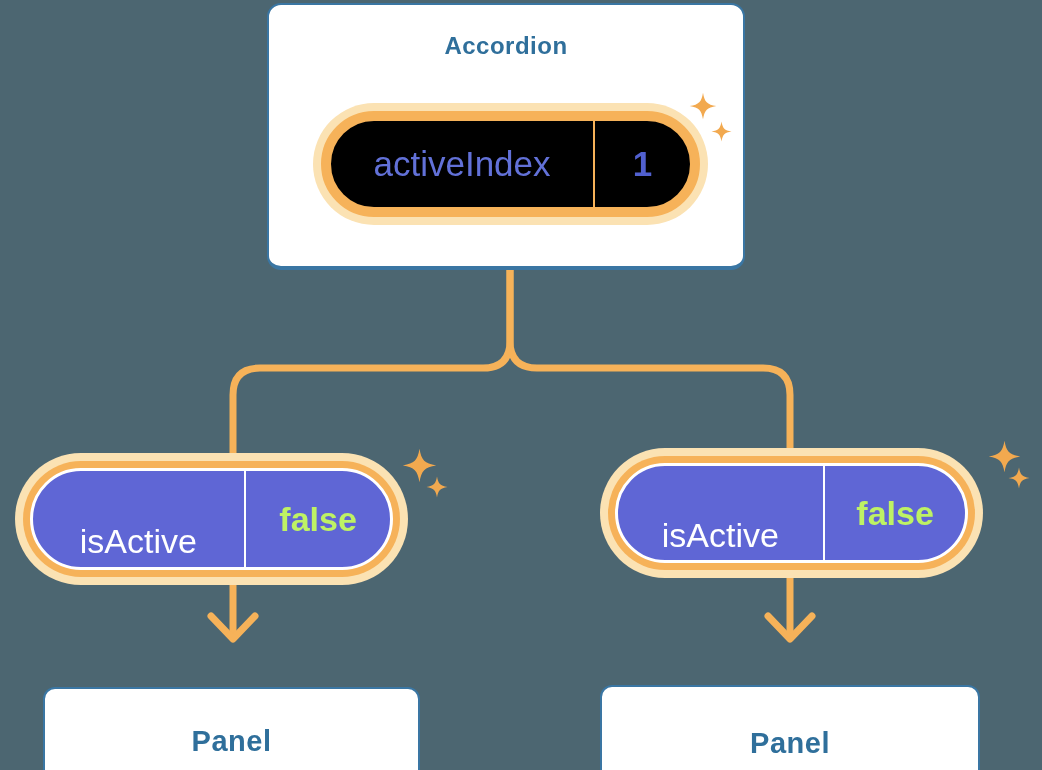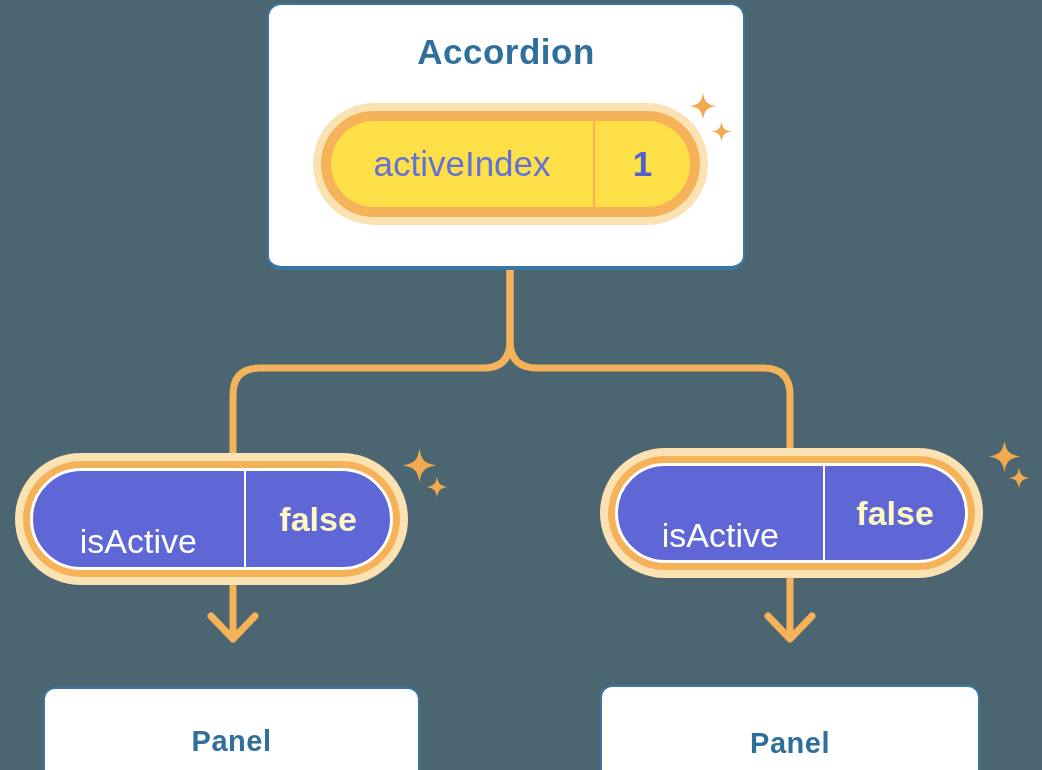--- a/index.html
+++ b/index.html
@@ -30,36 +30,36 @@
     z-index: 2;
   }
   .accordion-card {
     left: 267px; top: 3px;
     width: 478px; height: 267px;
     border-radius: 14px;
   }
   .card-title {
     padding-top: 27px;
     text-align: center;
-    font-size: 35px;
+    font-size: 24px;
     font-weight: 600;
     letter-spacing: 0.5px;
     color: #2f6f9b;
   }
   .pill {
     position: absolute;
     box-sizing: border-box;
     display: flex;
     align-items: stretch;
     z-index: 3;
   }
   .index-pill {
     left: 321px; top: 111px;
     width: 379px; height: 106px;
-    background: #fde047;
+    background: #000000;
     border: 10px solid #f6b259;
     border-radius: 60px;
     box-shadow: 0 0 0 8px #fbe2b3;
   }
   .index-pill .pill-label {
     flex: 0 0 73%;
     display: flex; align-items: center; justify-content: center;
     font-size: 35px;
     color: #6271d8;
   }
@@ -89,21 +89,21 @@
   }
   .state-pill .pill-divider {
     flex: 0 0 2.5px;
     background: #ffffff;
   }
   .state-pill .pill-value {
     flex: 1 1 auto;
     display: flex; align-items: center; justify-content: center;
     font-size: 34px;
     font-weight: 700;
-    color: #fef9c3;
+    color: #bef264;
   }
   .state-pill-left  { left: 30px;  top: 468px; width: 363px; height: 102px; }
   .state-pill-right { left: 615px; top: 463px; width: 353px; height: 100px; }
   .panel-card {
     border-radius: 12px;
     display: flex; align-items: center; justify-content: center;
     font-size: 29px;
     font-weight: 600;
     letter-spacing: 0.5px;
     color: #2f6f9b;

